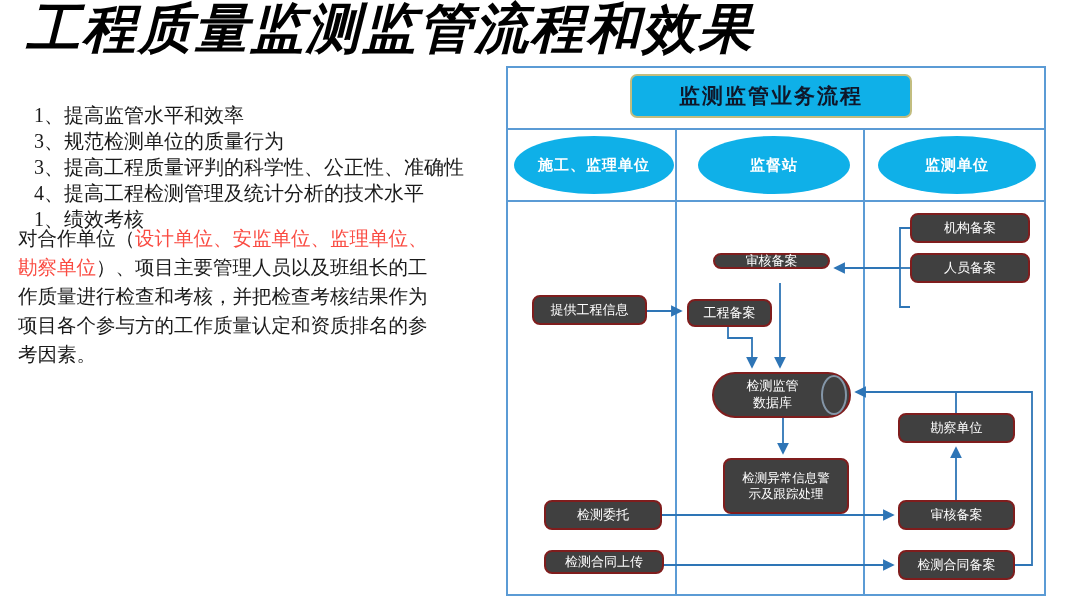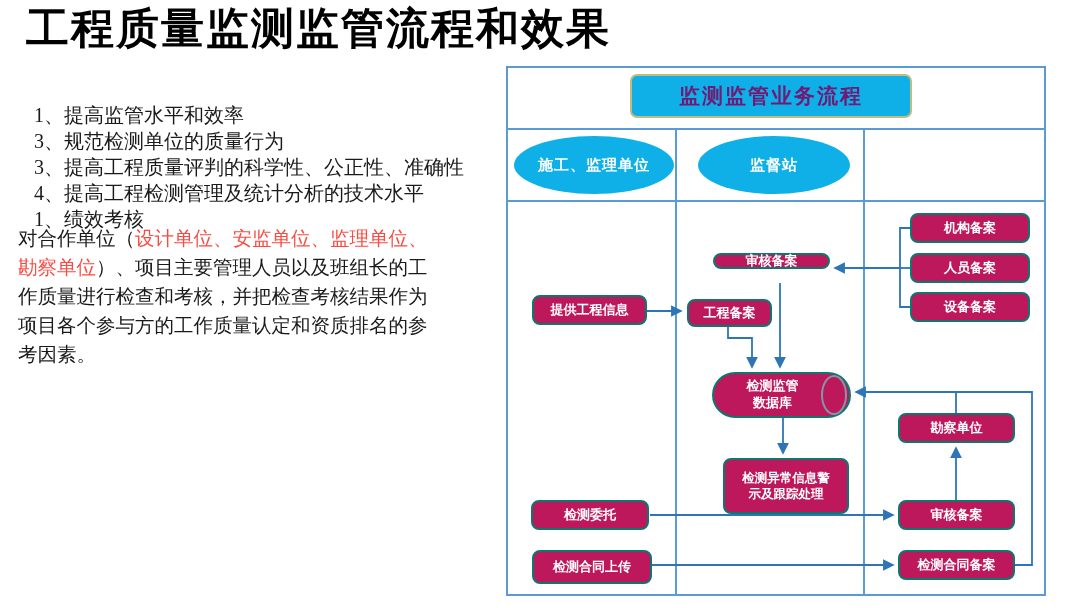--- a/index.html
+++ b/index.html
@@ -1,55 +1,55 @@
 <!DOCTYPE html>
 <html><head>
 <meta charset="utf-8">
 <style>
   html,body{margin:0;padding:0;background:#fff;}
   .slide{position:relative;width:1080px;height:608px;background:#ffffff;overflow:hidden;
          font-family:"Liberation Sans",sans-serif;}
 
   
-  .slide-title{position:absolute;left:26px;top:0px;margin:0;font-size:43px;line-height:56px;
+  .slide-title{position:absolute;left:26px;top:0px;margin:0;font-size:54px;line-height:56px;
                font-weight:900;color:#000;letter-spacing:2px;white-space:nowrap;
-               font-family:"Liberation Sans",sans-serif;}
+               font-family:"Liberation Sans",sans-serif;font-style:italic;}
   .points{position:absolute;left:18px;top:86px;margin:16px;padding:0;list-style:none;
           font-family:"Liberation Serif",serif;font-size:20px;color:#1a1a1a;}
   .points li{line-height:26px;white-space:nowrap;}
   .para{position:absolute;left:18px;top:224px;width:416px;margin:0;
         font-family:"Liberation Serif",serif;font-size:19.5px;line-height:29px;color:#1a1a1a;}
   .para .red{color:#fa4b42;}
 
   
   .diagram{position:absolute;left:506px;top:66px;width:540px;height:530px;box-sizing:border-box;
            border:2px solid #5B9BD5;background:#fff;}
   .gridline{position:absolute;background:transparent;z-index:1;}
   .h1{left:0;right:0;top:60px;height:0;border-top:2px solid #5B9BD5;}
   .h2{left:0;right:0;top:132px;height:0;border-top:2px solid #5B9BD5;}
   .v1{top:60px;bottom:0;left:167px;width:0;border-left:2px solid #5B9BD5;}
   .v2{top:60px;bottom:0;left:355px;width:0;border-left:2px solid #5B9BD5;}
 
   .chart-title{position:absolute;left:122px;top:6px;width:282px;height:44px;z-index:3;
                background:#0FB0E8;border:2px solid #c2bd7f;border-radius:7px;box-sizing:border-box;
-               color:#701a75;font-weight:bold;font-size:21px;letter-spacing:2px;
+               color:#0f172a;font-weight:bold;font-size:21px;letter-spacing:2px;
                display:flex;align-items:center;justify-content:center;}
   .lane{position:absolute;z-index:3;border-radius:50%;background:#0FB0E8;color:#fff;
         font-weight:bold;font-size:15px;letter-spacing:1px;
         display:flex;align-items:center;justify-content:center;}
   .lane1{left:6px;top:68px;width:160px;height:58px;}
   .lane2{left:190px;top:68px;width:152px;height:58px;text-align:right;}
   .lane3{left:370px;top:68px;width:158px;height:58px;}
 
-  .node{position:absolute;z-index:3;background:#be185d;border:2px solid #0f766e;border-radius:8px;
+  .node{position:absolute;z-index:3;background:#404040;border:2px solid #7f1d1d;border-radius:8px;
         box-sizing:border-box;color:#fff;font-size:13px;line-height:1.3;text-align:center;
-        display:flex;align-items:center;justify-content:center;white-space:pre-line;font-weight:bold;}
+        display:flex;align-items:center;justify-content:center;white-space:pre-line;}
   .n-tigong{left:24px;top:227px;width:115px;height:30px;}
-  .n-weituo{left:23px;top:432px;width:118px;height:30px;}
-  .n-shangchuan{left:24px;top:482px;width:120px;height:34px;}
+  .n-weituo{left:36px;top:432px;width:118px;height:30px;}
+  .n-shangchuan{left:36px;top:482px;width:120px;height:24px;}
   .n-shenhe{left:205px;top:185px;width:117px;height:16px;border-radius:8px;}
   .n-gongcheng{left:179px;top:231px;width:85px;height:28px;}
   .n-yichang{left:215px;top:390px;width:126px;height:56px;font-size:12.5px;}
   .n-jigou{left:402px;top:145px;width:120px;height:30px;}
   .n-renyuan{left:402px;top:185px;width:120px;height:30px;}
   .n-shebei{left:402px;top:224px;width:120px;height:30px;}
   .n-baogao{left:390px;top:345px;width:117px;height:30px;}
   .n-xiangmu{left:390px;top:432px;width:117px;height:30px;}
   .n-hetongba{left:390px;top:482px;width:117px;height:30px;}
 
@@ -113,31 +113,31 @@
         <path d="M507,497 H524 V324 H348" marker-end="url(#arrow)"></path>
 
         <path d="M448,324 V345"></path>
       </g>
     </svg>
 
     <div class="chart-title">监测监管业务流程</div>
 
     <div class="lane lane1">施工、监理单位</div>
     <div class="lane lane2">监督站</div>
+    <div class="lane lane3">监测单位</div>
 
     <div class="node n-tigong">提供工程信息</div>
     <div class="node n-weituo">检测委托</div>
     <div class="node n-shangchuan">检测合同上传</div>
     <div class="node n-shenhe">审核备案</div>
     <div class="node n-gongcheng">工程备案</div>
     <div class="node db">检测监管
 数据库</div>
     <div class="node n-yichang">检测异常信息警
 示及跟踪处理</div>
     <div class="node n-jigou">机构备案</div>
     <div class="node n-renyuan">人员备案</div>
-    <div class="node n-shebei">设备备案</div>
     <div class="node n-baogao">勘察单位</div>
     <div class="node n-xiangmu">审核备案</div>
     <div class="node n-hetongba">检测合同备案</div>
 
   </div>
 </div>
 
 </body></html>

